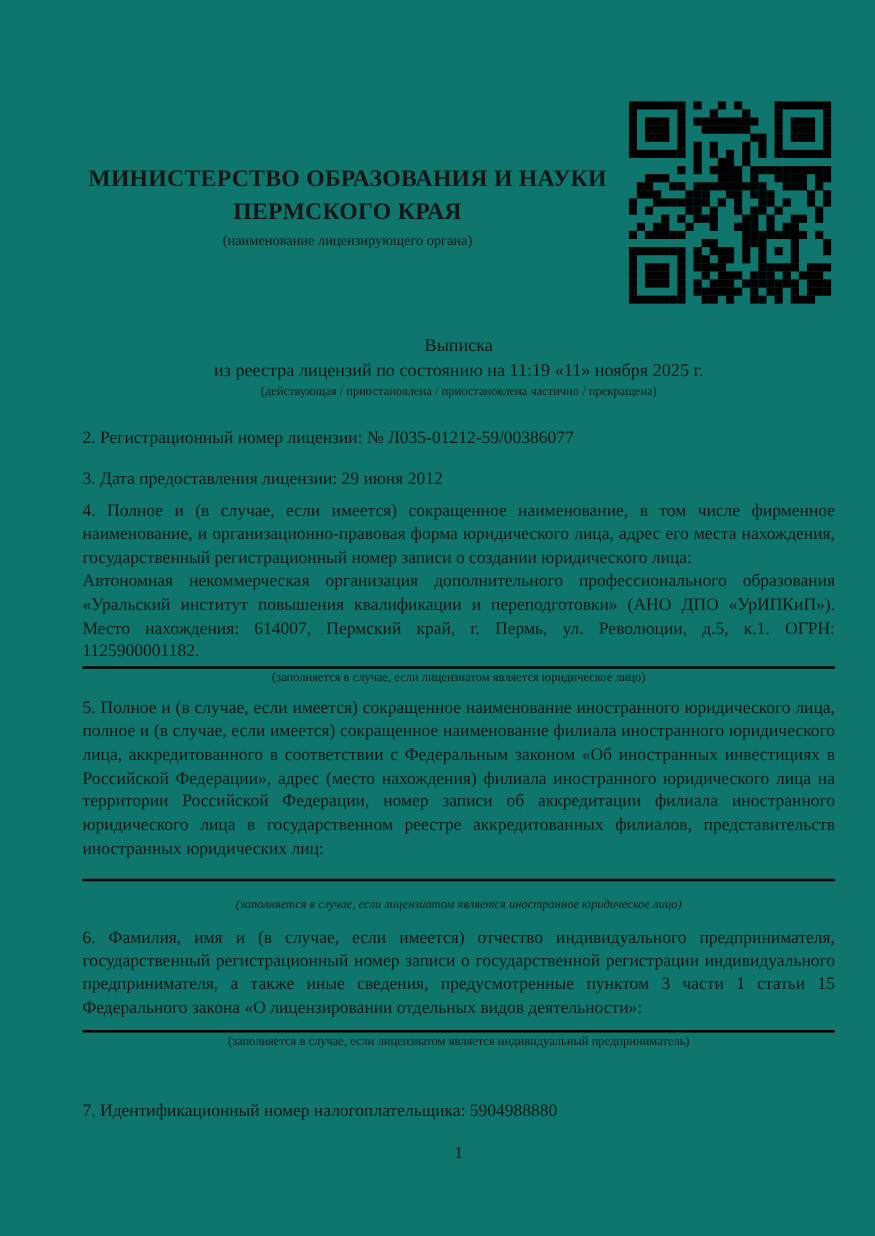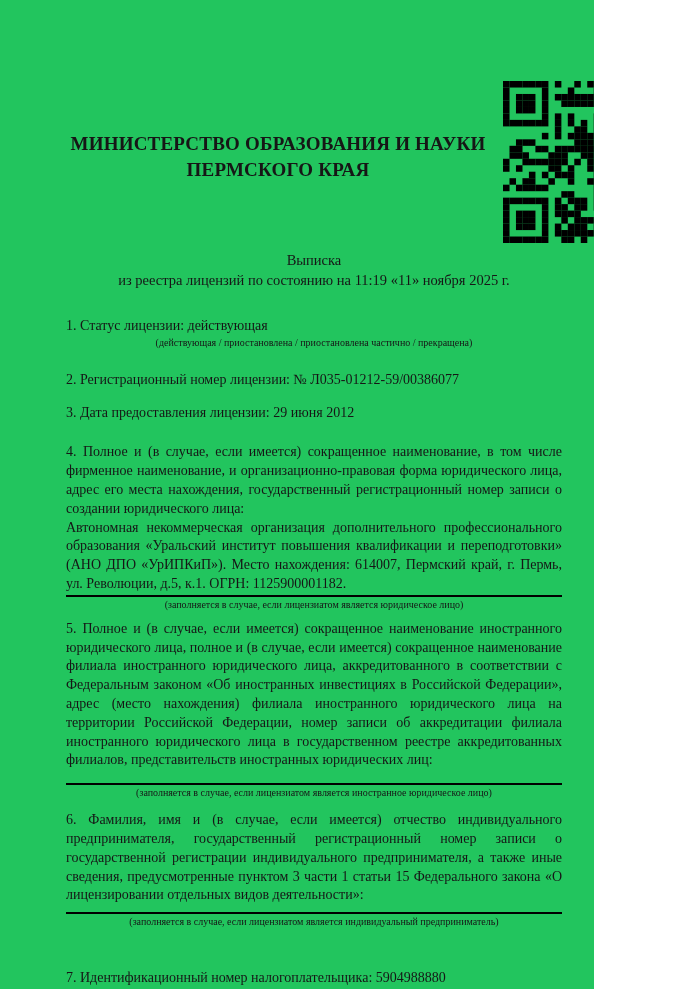--- a/index.html
+++ b/index.html
@@ -1,20 +1,20 @@
 <!DOCTYPE html>
 <html><head>
 <meta charset="utf-8">
 <style>
   html, body { margin: 0; padding: 0; background: #ffffff; }
   .page {
     position: relative;
-    width: 594px;
+    width: 700px;
     height: 989px;
-    background: #22c55e;
+    background: #0f766e;
     font-family: "Liberation Serif", "DejaVu Serif", serif;
     color: #161616;
     overflow: hidden;
   }
   .content { padding: 0 32px 0 66px; }
 
   
   .hdr { margin-top: 131px; width: 424px; text-align: center; }
   .hdr-line { font-weight: bold; font-size: 19px; line-height: 26px; letter-spacing: 0.2px; }
   .hdr-cap { font-size: 11.5px; line-height: 14px; margin-top: 3px; }
@@ -32,26 +32,26 @@
   .cap { font-size: 10px; line-height: 14px; text-align: center; margin: 0; }
   .rule {
     border: 0;
     border-top: 2px solid #000000;
     margin: 0;
     height: 0;
   }
   .mt-item1 { margin-top: 27px; }
   .mt-item2 { margin-top: 21px; }
   .mt-item3 { margin-top: 14px; }
-  .mt-item4 { margin-top: 21px; }
+  .mt-item4 { margin-top: 7px; }
   .mt-hr4   { margin-top: 1px; }
   .mt-cap4  { margin-top: 1px; }
   .mt-item5 { margin-top: 8px; }
   .mt-hr5   { margin-top: 13px; }
-  .mt-cap5  { margin-top: 1px; }
+  .mt-cap5  { margin-top: 12px; font-style: italic; }
   .mt-item6 { margin-top: 11px; }
   .mt-hr6   { margin-top: 7px; }
   .mt-cap6  { margin-top: 1px; }
   .mt-item7 { margin-top: 40px; }
 
   .page-num { margin-top: 13px; text-align: center; font-size: 13.5px; line-height: 18px; }
 </style>
 </head>
 <body>
 
@@ -396,28 +396,28 @@
         <rect x="136.08" y="155.52" width="6.53" height="6.53"></rect>
         <rect x="142.56" y="155.52" width="6.53" height="6.53"></rect>
       </svg>
     </div>
 
   <div class="content">
 
     <div class="hdr">
       <div class="hdr-line">МИНИСТЕРСТВО ОБРАЗОВАНИЯ И НАУКИ</div>
       <div class="hdr-line">ПЕРМСКОГО КРАЯ</div>
+      <div class="hdr-cap">(наименование лицензирующего органа)</div>
     </div>
 
     <div class="title">
       <div>Выписка</div>
       <div>из реестра лицензий по состоянию на 11:19 «11» ноября 2025 г.</div>
     </div>
 
-    <p class="para mt-item1">1. Статус лицензии: действующая</p>
     <p class="cap">(действующая / приостановлена / приостановлена частично / прекращена)</p>
 
     <p class="para mt-item2">2. Регистрационный номер лицензии: № Л035-01212-59/00386077</p>
 
     <p class="para mt-item3">3. Дата предоставления лицензии: 29 июня 2012</p>
 
     <p class="para just mt-item4">4. Полное и (в случае, если имеется) сокращенное наименование, в том числе фирменное наименование, и организационно-правовая форма юридического лица, адрес его места нахождения, государственный регистрационный номер записи о создании юридического лица:</p>
     <p class="para just">Автономная некоммерческая организация дополнительного профессионального образования «Уральский институт повышения квалификации и переподготовки» (АНО ДПО «УрИПКиП»). Место нахождения: 614007, Пермский край, г. Пермь, ул. Революции, д.5, к.1. ОГРН: 1125900001182.</p>
     <hr class="rule mt-hr4">
     <p class="cap mt-cap4">(заполняется в случае, если лицензиатом является юридическое лицо)</p>

